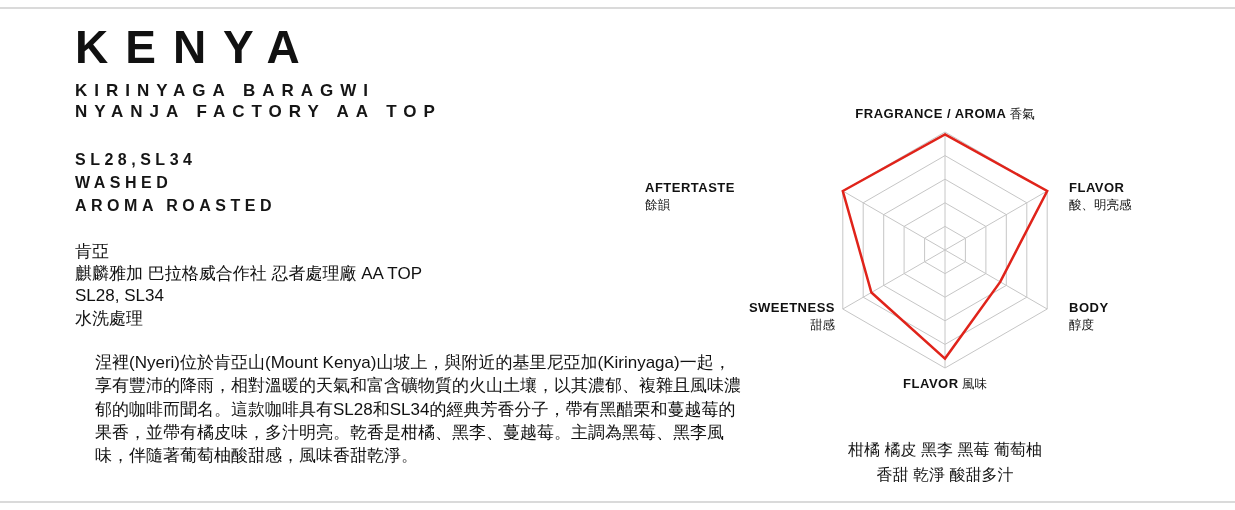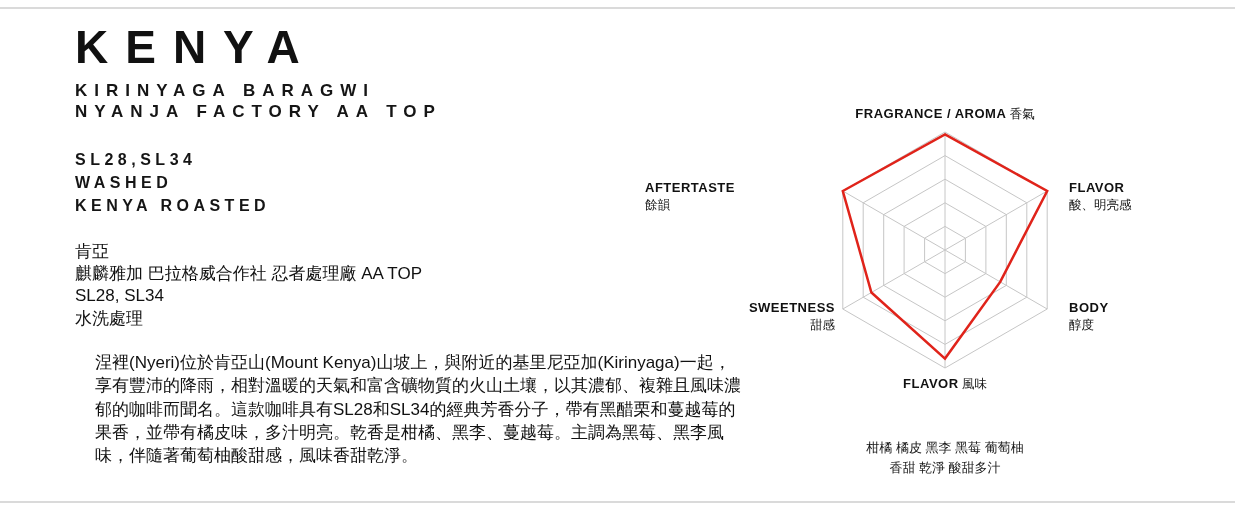--- a/index.html
+++ b/index.html
@@ -41,39 +41,39 @@
   .axis-top     { left:-80px; right:-80px; top:18px;  text-align:center; }
   .axis-acidity { left:294px; top:92px;  text-align:left; }
   .axis-body    { left:294px; top:212px; text-align:left; }
   .axis-flavor  { left:-80px; right:-80px; top:288px; text-align:center; }
   .axis-sweet   { left:-130px; width:190px; top:212px; text-align:right; }
   .axis-after   { left:-130px; width:190px; top:92px;  text-align:left; }
 
   
   .notes {
     position:absolute; left:745px; top:438px; width:400px;
-    text-align:center; font-size:13px; line-height:1.55; color:#161616;
+    text-align:center; font-size:16px; line-height:1.55; color:#161616;
   }
 </style>
 </head>
 <body>
 
 <div class="rule rule-top"></div>
 <div class="rule rule-bottom"></div>
 
 <div class="left-col">
   <div class="title">KENYA</div>
   <div class="subtitles">
     <div class="subtitle">KIRINYAGA BARAGWI</div>
     <div class="subtitle">NYANJA FACTORY AA TOP</div>
   </div>
   <div class="specs">
     <div>SL28,SL34</div>
     <div>WASHED</div>
-    <div>KENYA ROASTED</div>
+    <div>AROMA ROASTED</div>
   </div>
   <div class="specs-zh">
     <div>肯亞</div>
     <div>麒麟雅加 巴拉格威合作社 忍者處理廠 AA TOP</div>
     <div>SL28, SL34</div>
     <div>水洗處理</div>
   </div>
   <p class="description">涅裡(Nyeri)位於肯亞山(Mount Kenya)山坡上，與附近的基里尼亞加(Kirinyaga)一起，享有豐沛的降雨，相對溫暖的天氣和富含礦物質的火山土壤，以其濃郁、複雜且風味濃郁的咖啡而聞名。這款咖啡具有SL28和SL34的經典芳香分子，帶有黑醋栗和蔓越莓的果香，並帶有橘皮味，多汁明亮。乾香是柑橘、黑李、蔓越莓。主調為黑莓、黑李風味，伴隨著葡萄柚酸甜感，風味香甜乾淨。</p>
 </div>
 

